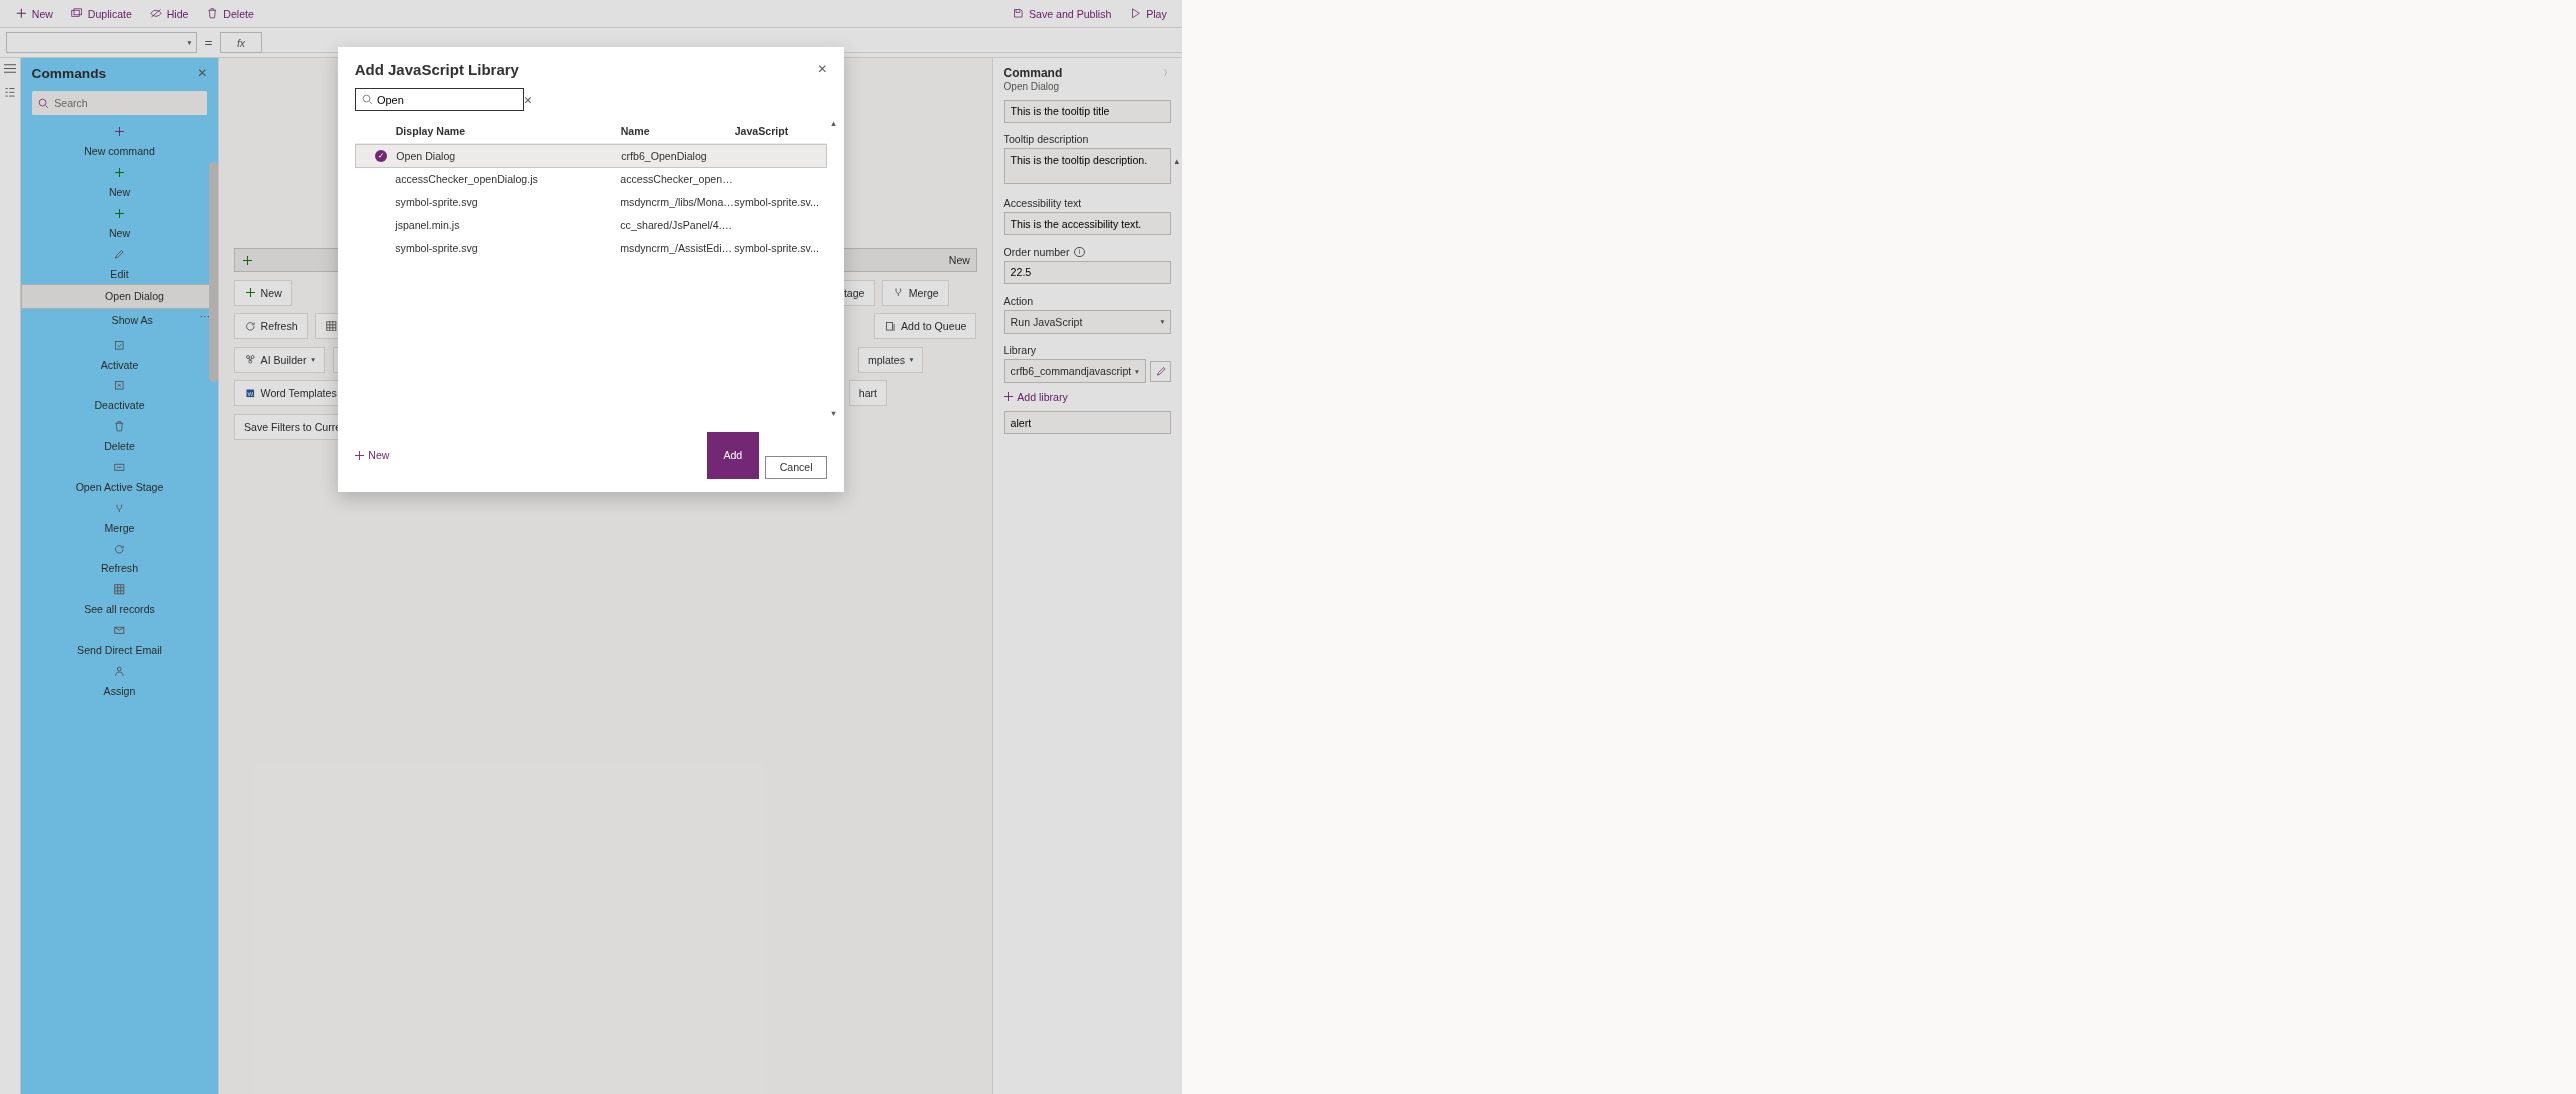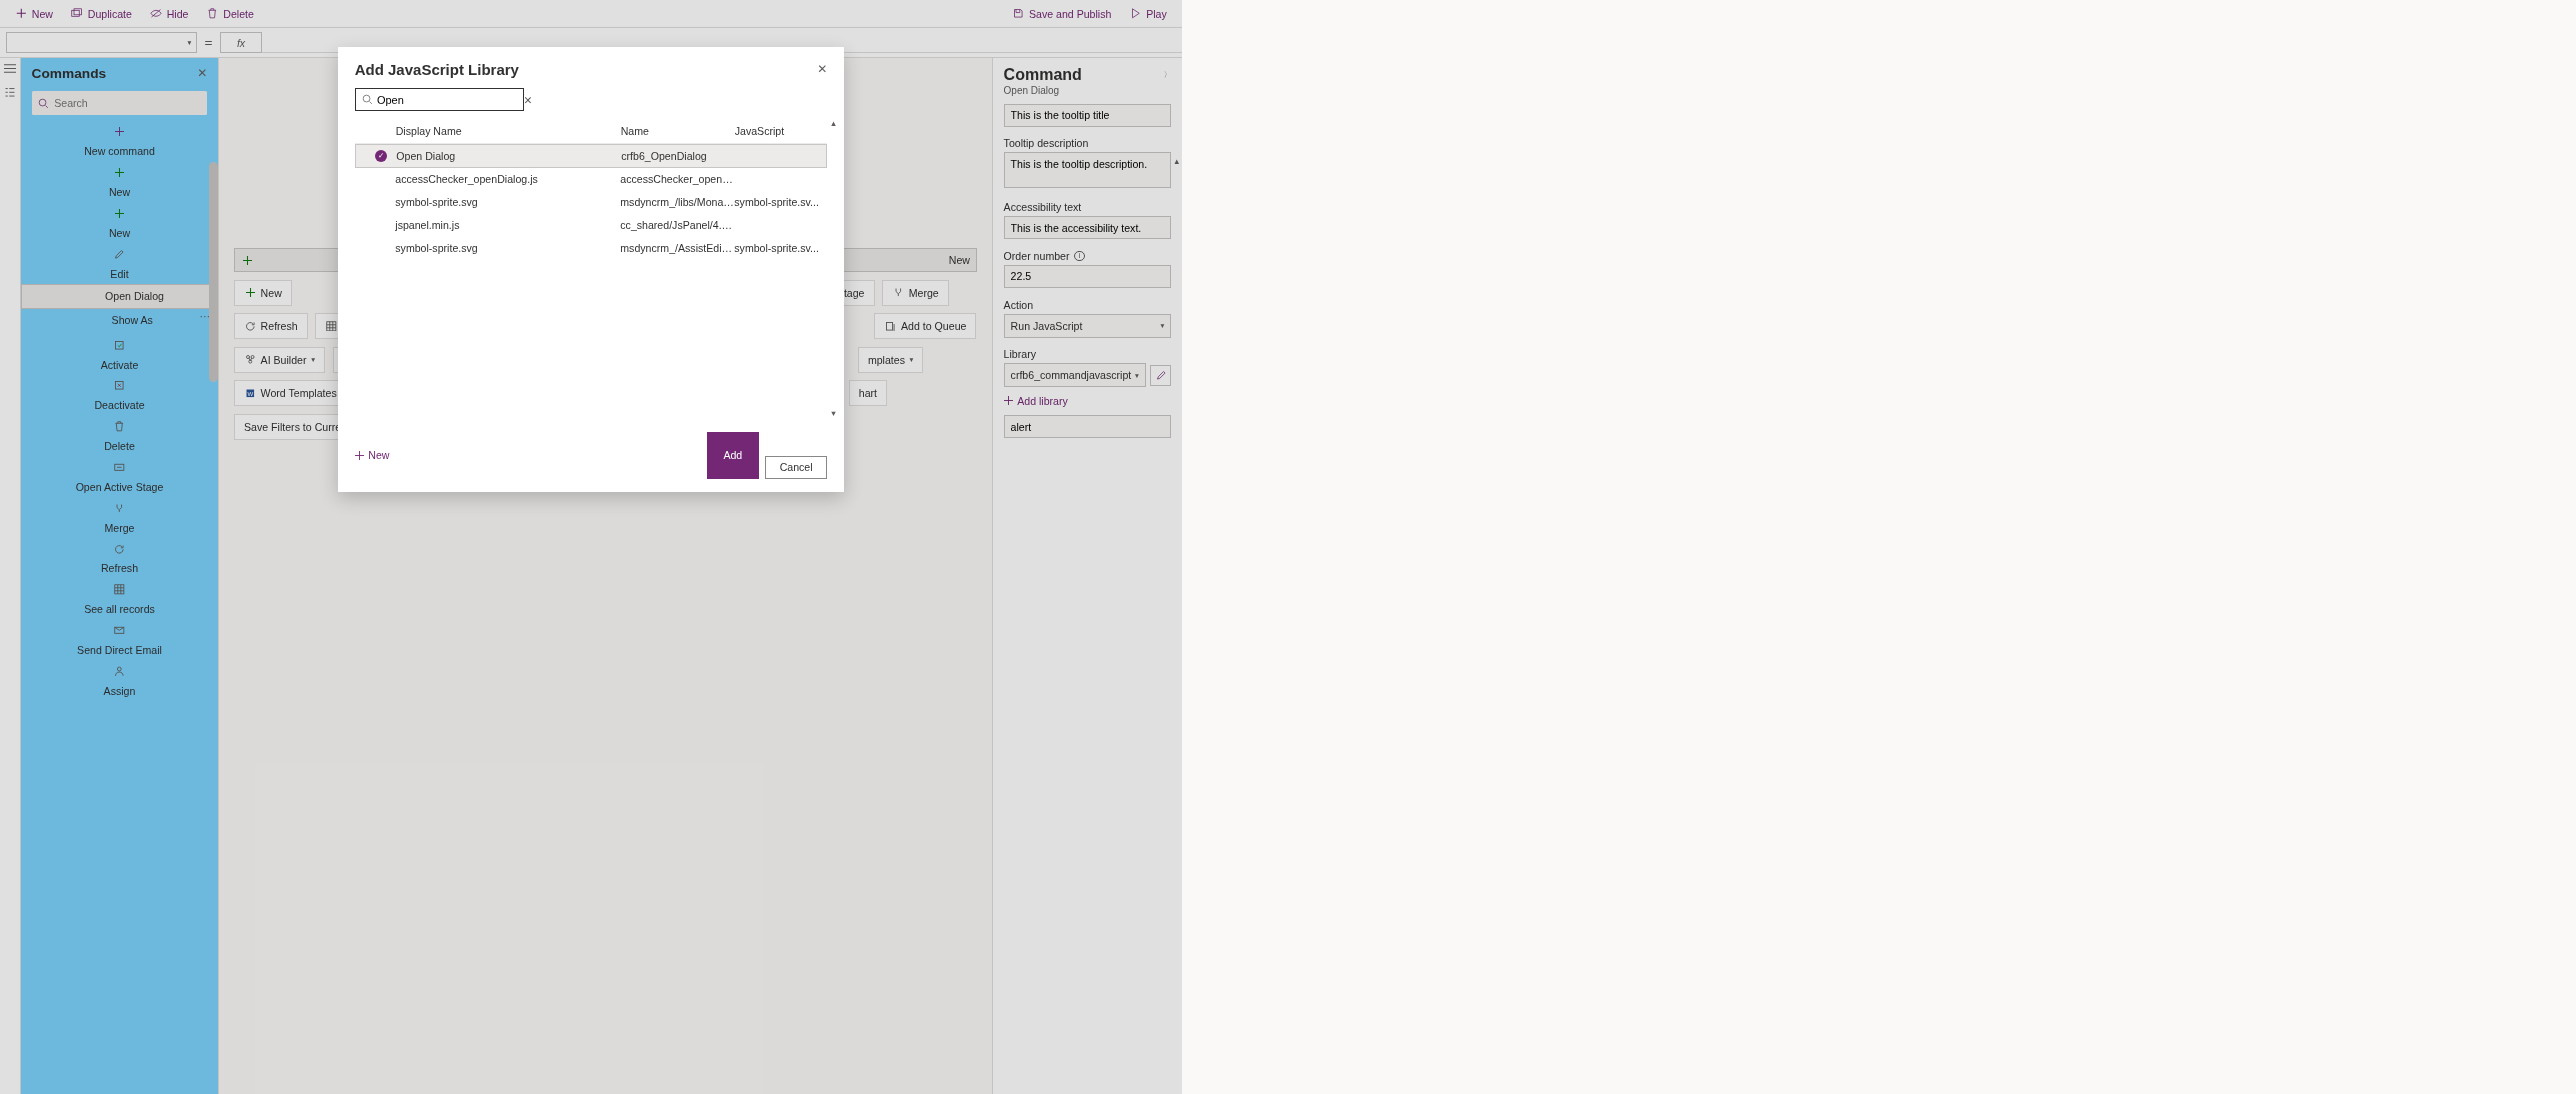--- a/index.html
+++ b/index.html
@@ -32,36 +32,36 @@
 .tree-wrap { position: relative; flex: 1; overflow: hidden; }
 .tree-wrap .sb { position: absolute; right: 0; top: 0; width: 9px; height: 220px; background: #c8c6c4; border-radius: 4.6px; }
 .canvas { flex: 1; position: relative; background: #faf9f8; padding: 190px 15px 15px 15px; }
 .ribbon-row { display: flex; gap: 7.6px; margin-bottom: 7.6px; flex-wrap: wrap; }
 .rbtn { display: inline-flex; align-items: center; gap: 4.6px; padding: 6px 9px; background: #fff; border: 0.8px solid #e1dfdd; cursor: pointer; font-size: 10.6px; color: #323130; }
 .rbtn.sel { background: #edebe9; }
 .rbtn .ic { width: 12px; height: 12px; display: inline-flex; align-items: center; justify-content: center; }
 .right-panel { width: 190px; border-left: 0.8px solid #e1dfdd; background: #fff; display: flex; flex-direction: column; padding: 0; position: relative; }
 .right-panel .body { padding: 0 10.6px 10.6px; overflow: auto; }
 .rp-hdr { display: flex; align-items: center; padding: 7.6px 10.6px 1.5px; }
-.rp-hdr h2 { font-size: 16px; font-weight: 600; }
+.rp-hdr h2 { font-size: 12px; font-weight: 600; }
 .rp-sub { padding: 0 10.6px 7.6px; color: #605e5c; font-size: 10px; }
 .field-lbl { font-size: 10.6px; margin-top: 10.6px; margin-bottom: 3px; display: flex; align-items: center; gap: 4.6px; }
 .inp, .sel, .ta { width: 100%; border: 0.8px solid #c8c6c4; background: #faf9f8; padding: 4.6px 6px; font-size: 10.6px; font-family: inherit; }
 .ta { resize: none; height: 36px; }
 .sel-row { display: flex; gap: 4.6px; align-items: center; }
 .sel { display: flex; align-items: center; justify-content: space-between; height: 24px; }
 .edit-pencil { width: 21px; height: 21px; border: 0.8px solid #c8c6c4; display: flex; align-items: center; justify-content: center; color: #742774; cursor: pointer; }
 .add-lib { display: inline-flex; align-items: center; gap: 4.6px; color: #742774; border: none; background: transparent; cursor: pointer; margin-top: 7.6px; font-size: 10.6px; }
 .modal { position: absolute; z-index: 100; top: 47px; left: 50%; transform: translateX(-50%); width: 506px; background: #fff; box-shadow: 0 6px 18px rgba(0,0,0,0.2); display: flex; flex-direction: column; }
 .modal-hdr { display: flex; align-items: center; justify-content: space-between; padding: 13.7px 16.7px 7.6px; }
 .modal-hdr h3 { font-size: 15px; font-weight: 600; }
 .modal-search { margin: 3px 16.7px 7.6px; width: 169px; height: 23px; border: 0.8px solid #323130; display: flex; align-items: center; padding: 0 6px; gap: 4.6px; }
 .modal-search input { border: none; flex: 1; outline: none; font-size: 11px; }
 .grid { position: relative; margin: 0 16.7px; flex: 1; }
-.grid-head { display: flex; padding: 6px 0 6px 41px; font-weight: 400; border-bottom: 0.8px solid #edebe9; justify-content: center; }
+.grid-head { display: flex; padding: 6px 0 6px 41px; font-weight: 700; border-bottom: 0.8px solid #edebe9; justify-content: center; }
 .col-dn { width: 225px; }
 .col-nm { width: 114px; }
 .col-ds { flex: 1; }
 .grid-row { display: flex; align-items: center; padding: 4.6px 0 4.6px 10.6px; min-height: 23px; cursor: pointer; }
 .grid-row.sel { background: #edebe9; }
 .grid-row .chk { width: 30px; display: flex; justify-content: center; }
 .grid-row .chk .dot { width: 12px; height: 12px; border-radius: 50%; background: #742774; display: flex; align-items: center; justify-content: center; color: #fff; font-size: 7.6px; }
 .grid-row .c-dn { width: 225px; overflow: hidden; text-overflow: ellipsis; white-space: nowrap; }
 .grid-row .c-nm { width: 114px; overflow: hidden; text-overflow: ellipsis; white-space: nowrap; }
 .grid-row .c-ds { flex: 1; overflow: hidden; text-overflow: ellipsis; white-space: nowrap; }

